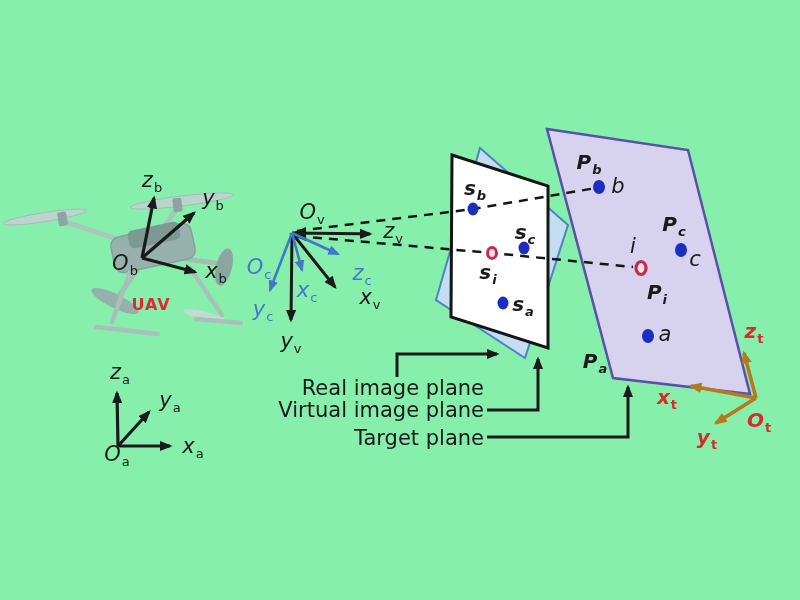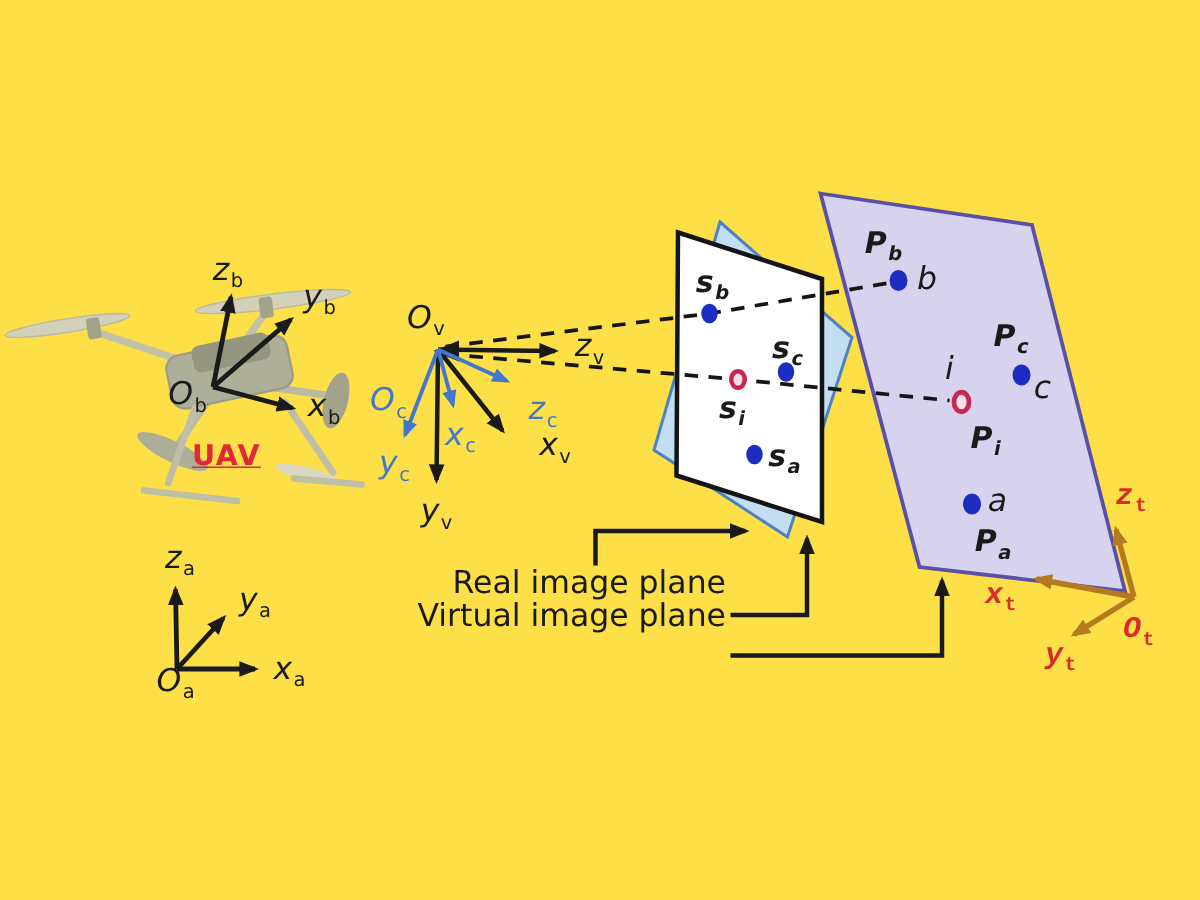--- a/index.html
+++ b/index.html
@@ -1,28 +1,28 @@
 <!DOCTYPE html>
 <html><head>
 <meta charset="utf-8">
 <style>
   html,body{margin:0;padding:0;background:#ffffff;}
-  .stage{position:relative;width:800px;height:600px;background:#fde047;overflow:hidden;
+  .stage{position:relative;width:800px;height:600px;background:#86efac;overflow:hidden;
          font-family:"DejaVu Sans", sans-serif;}
   svg{position:absolute;left:0;top:0;}
   .lbl{position:absolute;transform:translate(-50%,-50%);font-style:italic;font-size:21px;
        color:#1a1a1a;white-space:nowrap;line-height:1;}
   .lbl sub{font-style:normal;font-size:13px;vertical-align:-0.40em;margin-left:1px;}
   .pt{font-weight:bold;font-size:20px;}
   .pt sub{font-style:italic;font-weight:bold;}
   .blue{color:#4377cb;}
-  .redlbl{color:#d92b2b;font-weight:bold;font-size:20px;font-family:Liberation Mono, monospace;}
+  .redlbl{color:#d92b2b;font-weight:bold;font-size:20px;}
   .redlbl sub{font-weight:bold;}
-  .uav{position:absolute;transform:translate(-50%,-50%);color:#e02837;font-size:19px;
-       font-weight:600;letter-spacing:1px;text-decoration:underline;}
+  .uav{position:absolute;transform:translate(-50%,-50%);color:#e02837;font-size:16px;
+       font-weight:600;letter-spacing:1px;}
   .plane-lbl{position:absolute;right:316px;font-size:21px;color:#1a1a1a;
              white-space:nowrap;line-height:22px;}
 </style>
 </head>
 <body>
 
 <div class="stage">
 
 <svg width="800" height="600" viewBox="0 0 800 600">
   <defs>
@@ -118,21 +118,21 @@
 <div class="lbl" style="left:213px;top:200px"><span>y</span><sub>b</sub></div>
 <div class="lbl" style="left:216px;top:273px"><span>x</span><sub>b</sub></div>
 <div class="lbl" style="left:125px;top:265px"><span>O</span><sub>b</sub></div>
 <div class="uav" style="left:151px;top:304px">UAV</div>
 
 <div class="lbl" style="left:120px;top:374px"><span>z</span><sub>a</sub></div>
 <div class="lbl" style="left:170px;top:402px"><span>y</span><sub>a</sub></div>
 <div class="lbl" style="left:193px;top:448px"><span>x</span><sub>a</sub></div>
 <div class="lbl" style="left:117px;top:456px"><span>O</span><sub>a</sub></div>
 
-<div class="lbl" style="left:284px;top:214px"><span>O</span><sub>v</sub></div>
+<div class="lbl" style="left:312px;top:214px"><span>O</span><sub>v</sub></div>
 <div class="lbl" style="left:393px;top:233px"><span>z</span><sub>v</sub></div>
 <div class="lbl" style="left:370px;top:299px"><span>x</span><sub>v</sub></div>
 <div class="lbl" style="left:291px;top:343px"><span>y</span><sub>v</sub></div>
 
 <div class="lbl blue" style="left:259px;top:269px"><span>O</span><sub>c</sub></div>
 <div class="lbl blue" style="left:362px;top:275px"><span>z</span><sub>c</sub></div>
 <div class="lbl blue" style="left:307px;top:292px"><span>x</span><sub>c</sub></div>
 <div class="lbl blue" style="left:263px;top:311px"><span>y</span><sub>c</sub></div>
 
 <div class="lbl redlbl" style="left:754px;top:333px"><span>z</span><sub>t</sub></div>
@@ -145,18 +145,19 @@
 <div class="lbl pt" style="left:488px;top:274px"><span>s</span><sub>i</sub></div>
 <div class="lbl pt" style="left:523px;top:306px"><span>s</span><sub>a</sub></div>
 
 <div class="lbl pt" style="left:589px;top:164px"><span>P</span><sub>b</sub></div>
 <div class="lbl" style="left:618px;top:186px">b</div>
 <div class="lbl pt" style="left:674px;top:226px"><span>P</span><sub>c</sub></div>
 <div class="lbl" style="left:695px;top:259px">c</div>
 <div class="lbl" style="left:633px;top:246px">i</div>
 <div class="lbl pt" style="left:657px;top:294px"><span>P</span><sub>i</sub></div>
 <div class="lbl" style="left:665px;top:334px">a</div>
-<div class="lbl pt" style="left:662px;top:363px"><span>P</span><sub>a</sub></div>
+<div class="lbl pt" style="left:595px;top:363px"><span>P</span><sub>a</sub></div>
 
 <div class="plane-lbl" style="top:377px">Real image plane</div>
 <div class="plane-lbl" style="top:399px">Virtual image plane</div>
+<div class="plane-lbl" style="top:427px">Target plane</div>
 
 </div>
 
 </body></html>

